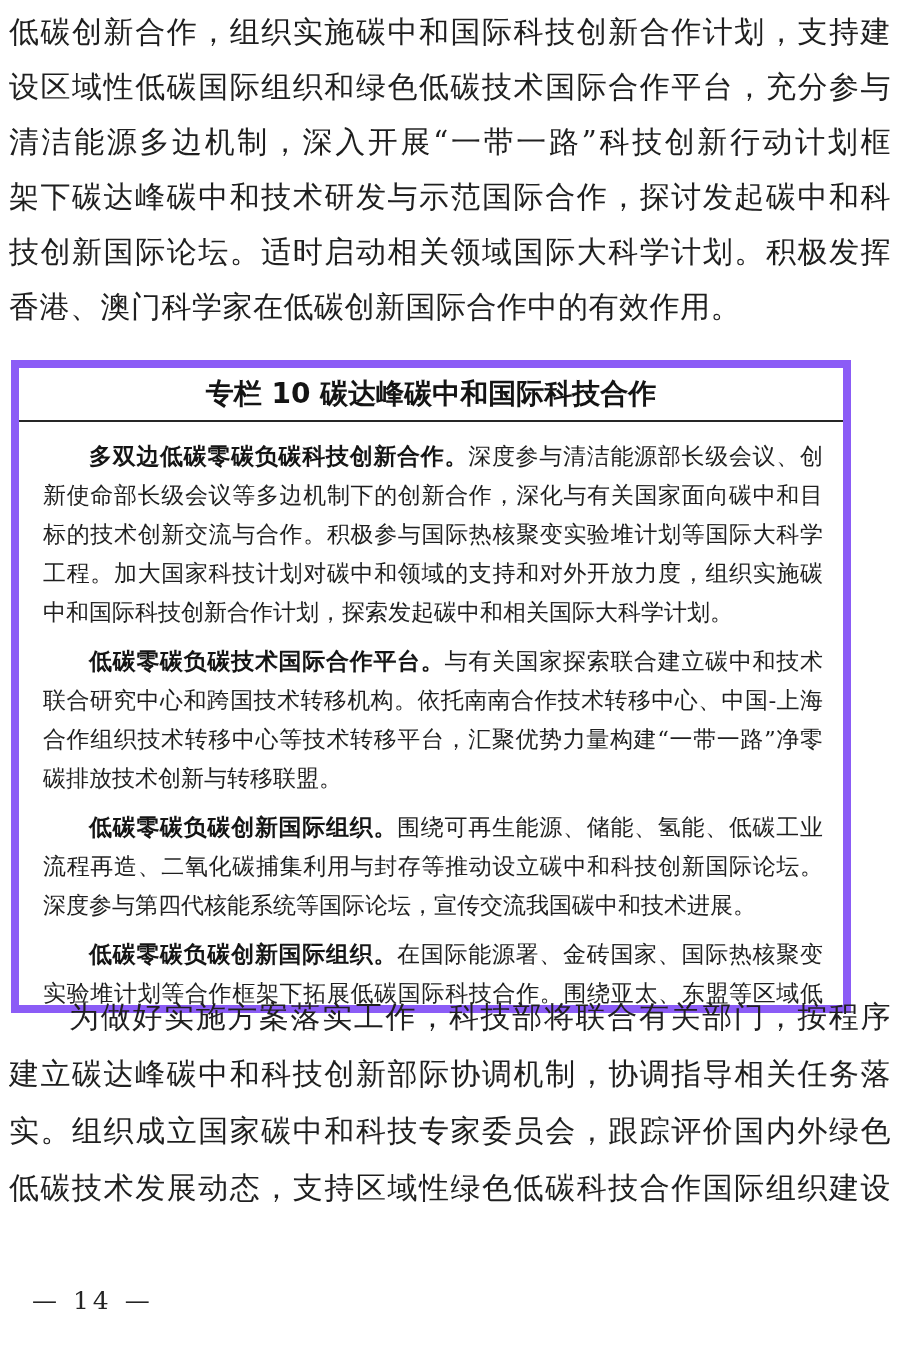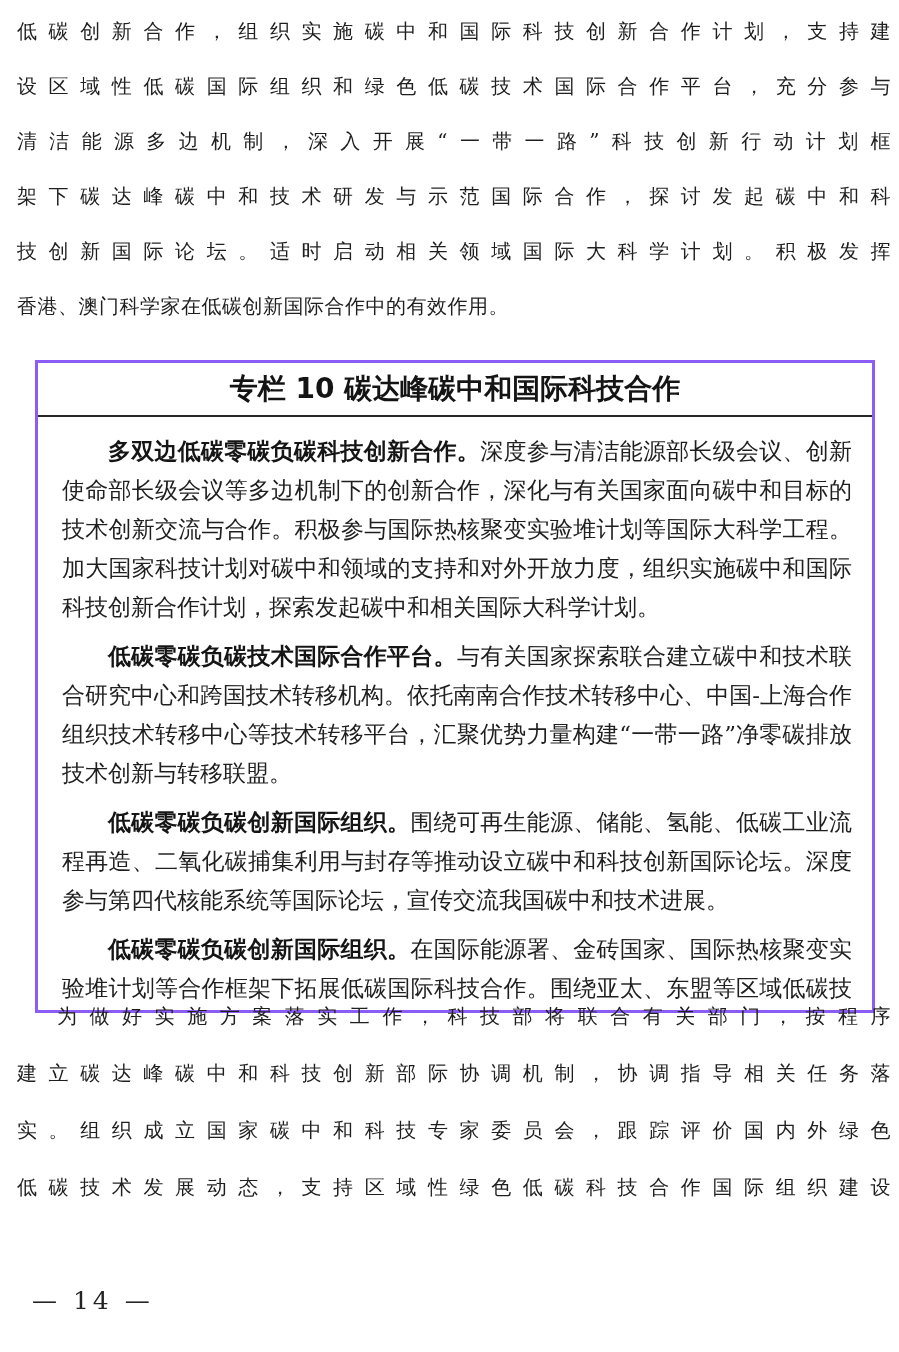--- a/index.html
+++ b/index.html
@@ -13,40 +13,39 @@
     position: relative;
     width: 899px; height: 1352px;
     overflow: hidden;
     background: #ffffff;
   }
   
   .para { position: absolute; left: 9px; width: 882px; }
   .para-top { top: 4px; }
   .para-bottom { top: 988px; }
   .tline {
-    font-size: 20px;
+    font-size: 30px;
     line-height: 55px;
     height: 55px;
     overflow: hidden;
     text-align: justify;
     text-align-last: justify;
     text-justify: inter-character;
     letter-spacing: 0.5px;
-    margin-left: 8px;
   }
   .para-bottom .tline { line-height: 57px; height: 57px; }
   .tline.no-stretch { text-align-last: left; }
   .tline.indent-2 { text-indent: 2em; }
 
   
   .box {
     position: absolute;
-    left: 35px; top: 360px;
+    left: 11px; top: 360px;
     width: 840px; height: 653px;
-    border: 3px solid #8b5cf6;
+    border: 8px solid #8b5cf6;
     box-sizing: border-box;
     background: #ffffff;
   }
   .box-header {
     height: 52px;
     line-height: 52px;
     border-bottom: 2px solid #262626;
     text-align: center;
     font-family: "DejaVu Sans", "Liberation Sans", sans-serif;
     font-weight: bold;

